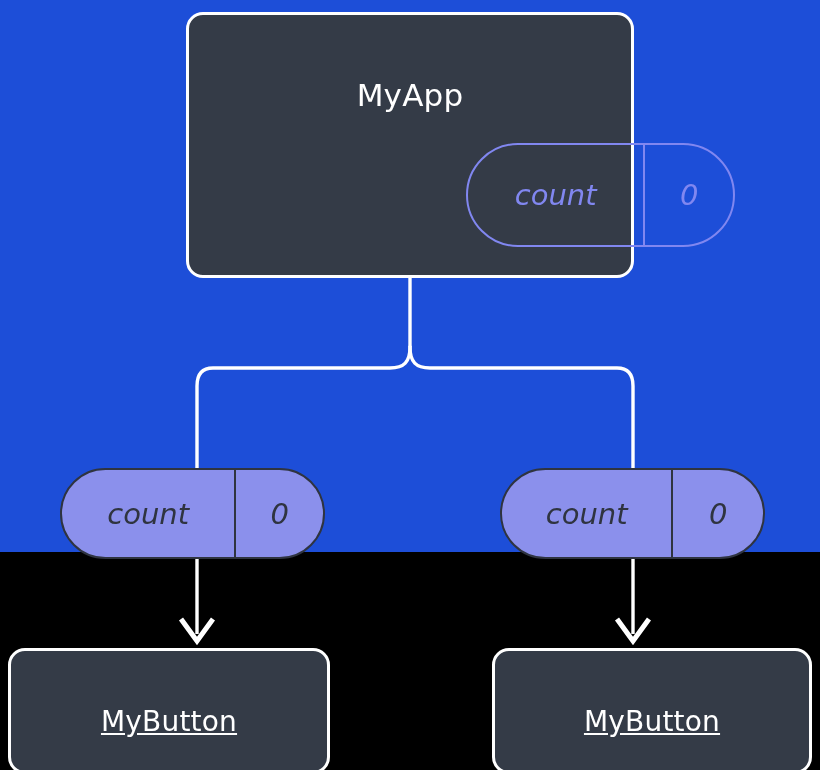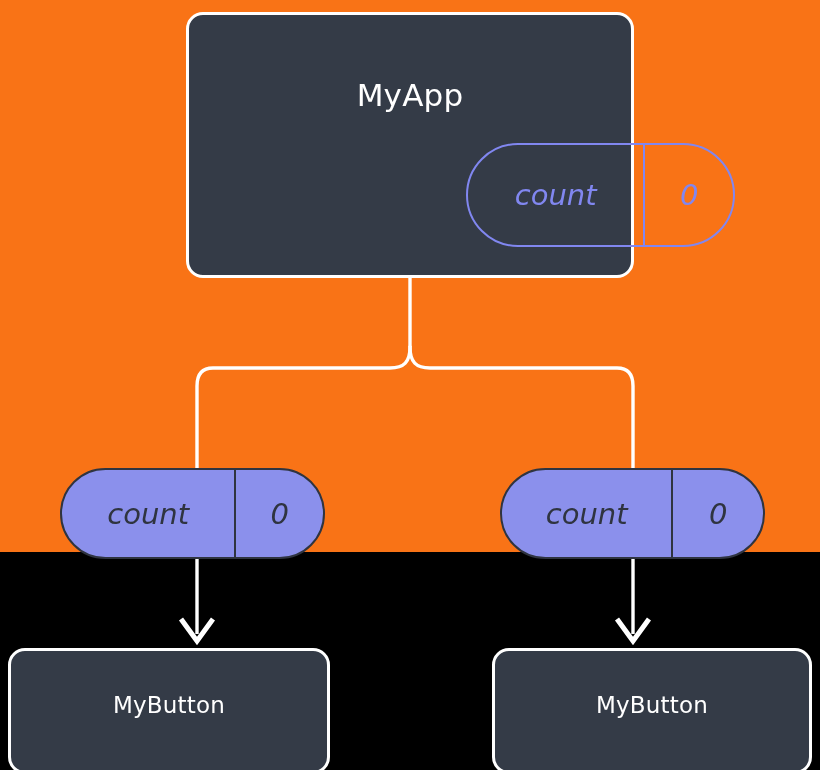--- a/index.html
+++ b/index.html
@@ -10,21 +10,21 @@
   body {
     width: 820px;
     height: 770px;
     overflow: hidden;
     font-family: "DejaVu Sans", "Liberation Sans", sans-serif;
   }
   #stage {
     position: relative;
     width: 820px;
     height: 552px;
-    background: #f97316;
+    background: #1d4ed8;
   }
   #wires {
     position: absolute;
     left: 0;
     top: 0;
     width: 820px;
     height: 770px;
     pointer-events: none;
   }
 
@@ -65,22 +65,23 @@
     height: 126px;
   }
   #btn-box-right {
     left: 492px;
     top: 648px;
     width: 320px;
     height: 126px;
   }
   #btn-box-left .node-title,
   #btn-box-right .node-title {
-    top: 41px;
-    font-size: 23px;
+    top: 54px;
+    font-size: 28px;
+    text-decoration: underline;
   }
 
   
   .pill {
     position: absolute;
     box-sizing: border-box;
     display: flex;
     align-items: stretch;
     border-radius: 999px;
     overflow: hidden;

